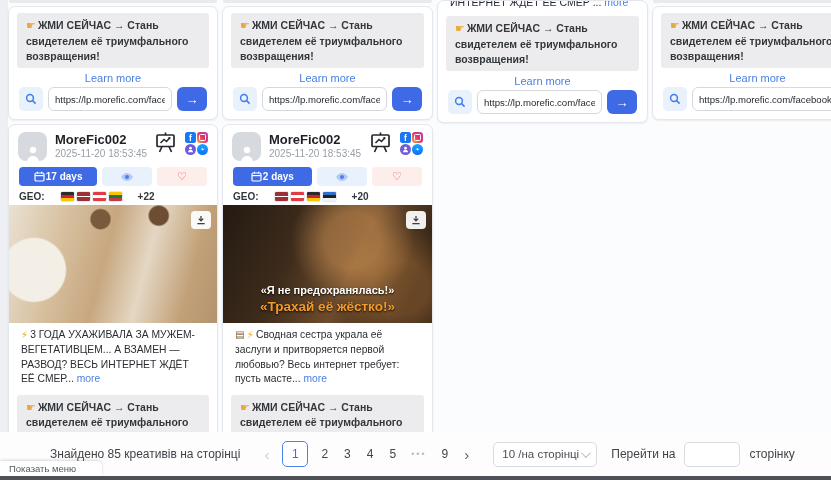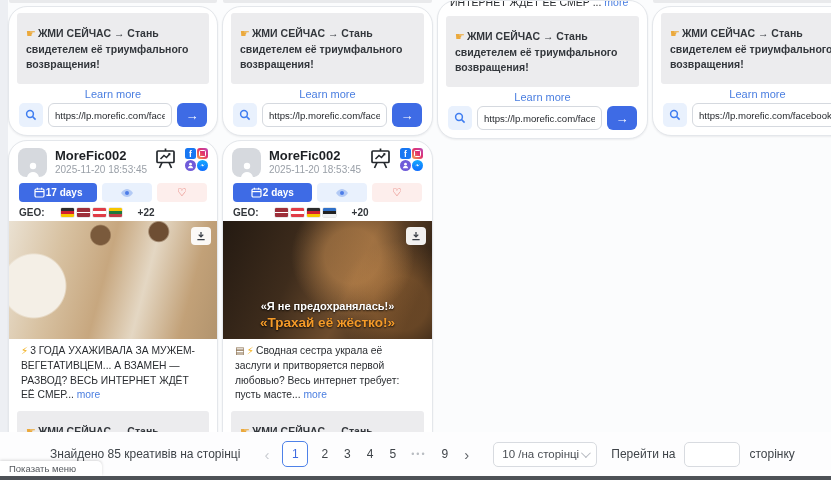--- a/index.html
+++ b/index.html
@@ -3,24 +3,24 @@
 <meta charset="utf-8">
 <style>
   html,body{margin:0;padding:0}
   body{width:831px;height:480px;position:relative;overflow:hidden;background:#fbfcfd;
        font-family:"Liberation Sans","DejaVu Sans",sans-serif;-webkit-font-smoothing:antialiased}
   .gutter{position:absolute;left:0;top:0;bottom:4px;width:8px;background:#edeff3}
   .board{position:absolute;left:0;top:0;width:900px;display:flex;gap:4px;padding-left:8px;box-sizing:border-box}
   .col{flex:none;display:flex;flex-direction:column}
   .c1{width:210px}.c2,.c3,.c4{width:211px}
   .cut-strip{height:3px;background:#e9eaec;border-radius:0 0 2px 2px;margin:0 1px 3px}
-  .card{background:#fff;border:1px solid #e4e7eb;border-radius:19px;box-shadow:0 1px 2px rgba(25,32,44,.07);box-sizing:border-box}
+  .card{background:#fff;border:1px solid #e4e7eb;border-radius:7px;box-shadow:0 1px 2px rgba(25,32,44,.07);box-sizing:border-box}
   .main-card{margin-top:4px}
   
-  .banner{background:#ececee;border-radius:3px;margin:6px 8px 0;padding:13px 9px;font-size:10.5px;font-weight:bold;color:#33373c;line-height:1.42}
+  .banner{background:#ececee;border-radius:3px;margin:6px 8px 0;padding:5px 9px;font-size:10.5px;font-weight:bold;color:#33373c;line-height:1.42}
   .pointer{color:#eba93c;margin-right:2px;font-size:11px}
   .learn{color:#4a7ee0;font-size:11px;text-align:center;margin:4px 8px 3px;cursor:pointer}
   .urlrow{display:flex;align-items:center;gap:5px;margin:2px 10px 8px}
   .sbtn{width:24px;height:24px;background:#e9f1fd;border:none;border-radius:5px;display:flex;align-items:center;justify-content:center;flex:none;cursor:pointer}
   .urlin{flex:1;min-width:0;height:22px;border:1px solid #d5d9df;border-radius:6px;font-size:9.6px;padding:0 6px;color:#26292e;font-family:inherit;outline:none;background:#fff}
   .abtn{width:30px;height:24px;background:#3e6be5;color:#fff;border:none;border-radius:6px;font-size:13px;line-height:1;display:flex;align-items:center;justify-content:center;flex:none;cursor:pointer}
   .dbtn{width:26px;height:24px;background:#3e6be5;border:none;border-radius:6px;display:flex;align-items:center;justify-content:center;flex:none;cursor:pointer}
   .cliprow{height:9px;overflow:hidden;padding:0 12px;font-size:10.5px;color:#2a2d31}
   .cliprow>span{display:block;margin-top:-5px}
   .morelink{color:#4a7ee0}

